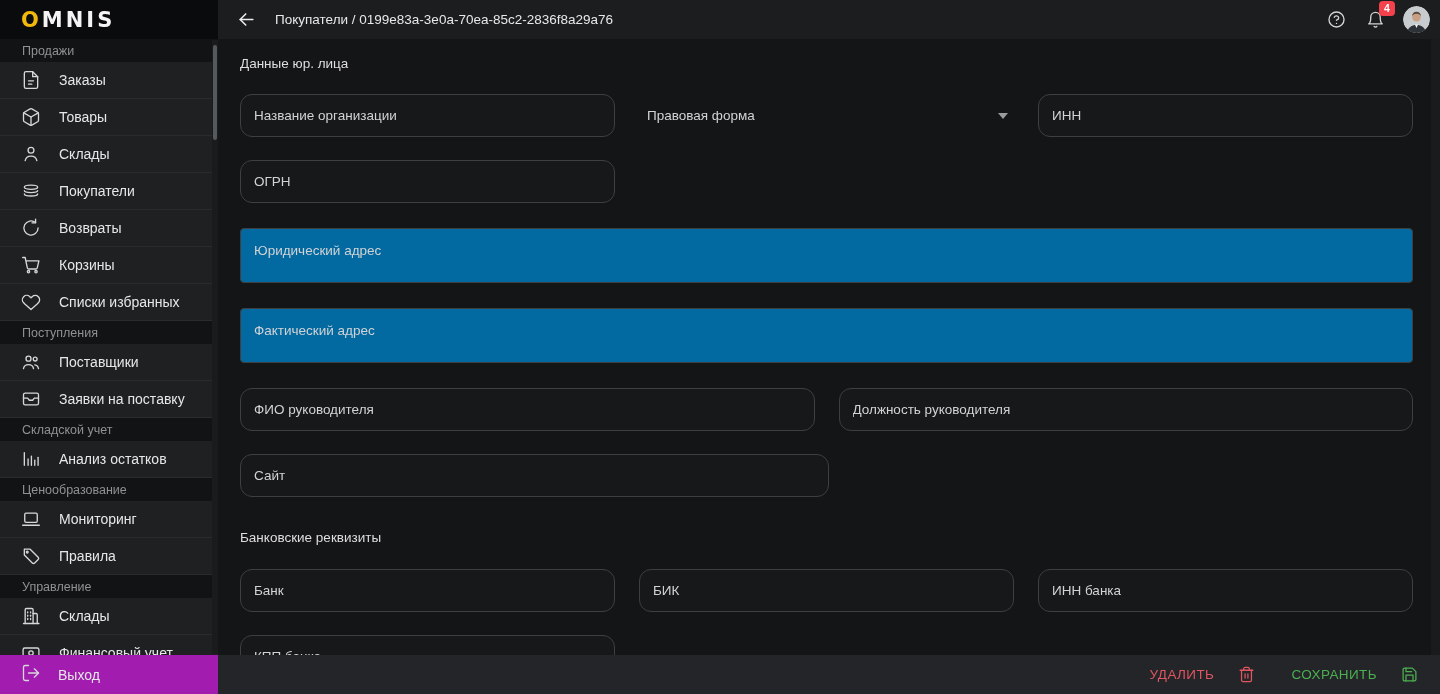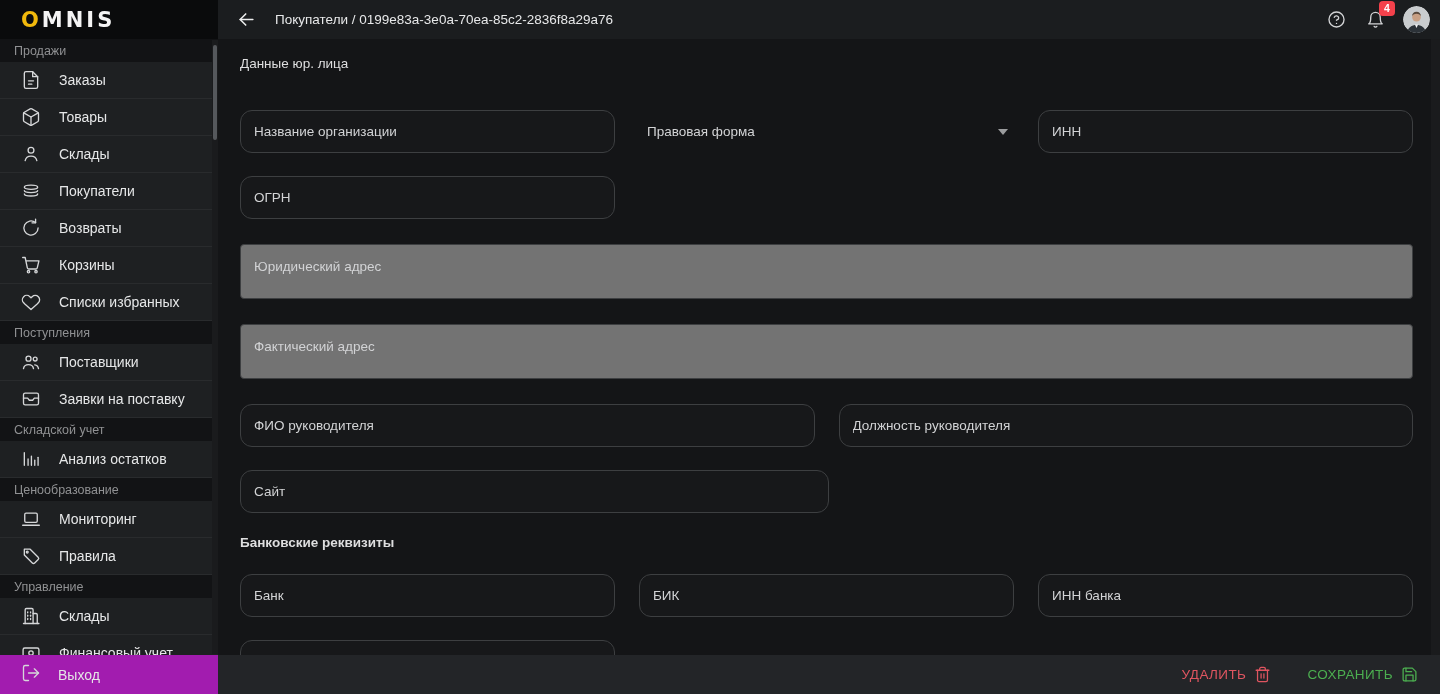--- a/index.html
+++ b/index.html
@@ -8,21 +8,21 @@
     font-family:"Liberation Sans", sans-serif;
     background:#141517; color:#e4e5e6;
     display:flex;
   }
   
   .sidebar { width:218px; min-width:218px; background:#1e2022; display:flex; flex-direction:column; position:relative; z-index:3; }
   .logo-bar { height:39px; background:#0a0b0c; display:flex; align-items:center; padding-left:21px; flex:none; }
   .logo { font-size:21px; font-weight:900; letter-spacing:3px; color:#f4f4f4; font-family:"DejaVu Sans", sans-serif; }
   .logo .logo-o { color:#f1b90c; }
   .menu { flex:1; overflow:hidden; }
-  .menu-section { background:#121315; color:#909193; font-size:12.5px; height:23px; display:flex; align-items:center; padding-left:14px; }
+  .menu-section { background:#121315; color:#909193; font-size:12.5px; height:23px; display:flex; align-items:center; padding-left:22px; }
   .menu-item { height:37px; display:flex; align-items:center; gap:18px; padding-left:21px; border-bottom:1px solid #292b2d; font-size:14px; color:#e6e7e8; cursor:pointer; }
   .menu-item .mi-icon { width:20px; height:20px; flex:none; color:#d6d7d9; display:flex; }
   .menu-item svg { width:20px; height:20px; }
   .logout-row { height:39px; flex:none; background:#a21caf; display:flex; align-items:center; gap:17px; padding-left:21px; font-size:14px; cursor:pointer; }
   .logout-row svg { width:20px; height:20px; color:#d6d7d9; }
   .side-scroll-track { position:absolute; right:0; top:40px; bottom:40px; width:6px; background:#1a1b1d; }
   .side-scroll-thumb { position:absolute; right:1px; top:45px; width:4px; height:95px; background:#55585c; border-radius:2px; }
   
   .main { flex:1; display:flex; flex-direction:column; position:relative; }
   .topbar { height:39px; flex:none; background:#1b1d1f; display:flex; align-items:center; padding:0 10px 0 19px; }
@@ -30,43 +30,43 @@
   .back-btn svg { width:19px; height:19px; }
   .breadcrumb { font-size:13.5px; color:#e7e8e9; margin-left:16px; }
   .topbar-right { margin-left:auto; display:flex; align-items:center; gap:17px; }
   .icon-btn { width:22px; height:22px; color:#d3d4d6; display:flex; align-items:center; justify-content:center; cursor:pointer; position:relative; }
   .icon-btn svg { width:19px; height:19px; }
   .badge { position:absolute; top:-8px; right:-9px; min-width:16px; height:15px; background:#f4414b; color:#fff; font-size:10.5px; font-weight:bold; border-radius:4px; display:flex; align-items:center; justify-content:center; padding:0 3px; }
   .avatar { width:27px; height:27px; border-radius:50%; overflow:hidden; cursor:pointer; flex:none; }
   .avatar svg { width:27px; height:27px; display:block; }
   
   .content { flex:1; overflow:hidden; padding:18px 27px 0 22px; background:#141517; position:relative; }
-  .form-title { font-size:13.5px; font-weight:normal; color:#dededf; line-height:14px; margin-bottom:39px; }
-  .form-title.second { margin-top:23px; margin-bottom:24px;font-weight:bold; }
+  .form-title { font-size:13.5px; font-weight:normal; color:#dededf; line-height:14px; margin-bottom:23px; }
+  .form-title.second { margin-top:34px; margin-bottom:24px; }
   .frow { display:flex; gap:24px; margin-bottom:23px; }
   .frow.mb25 { margin-bottom:25px; }
   .f-input {
     height:43px; background:#17181a; border:1px solid #3d3f41; border-radius:12px;
     color:#e2e3e4; font-size:13.5px; padding:0 13px; outline:none; width:100%;
     font-family:"Liberation Sans", sans-serif;
   }
   .f-input::placeholder, .f-textarea::placeholder { color:#d2d3d5; opacity:1; }
   .f-textarea {
-    width:100%; height:55px; background:#737373; border:1px solid #3d3f41; border-radius:4px;
+    width:100%; height:55px; background:#0369a1; border:1px solid #3d3f41; border-radius:4px;
     color:#e2e3e4; font-size:13.5px; padding:14px 13px 0 13px; outline:none; resize:none;
     font-family:"Liberation Sans", sans-serif; display:block;
   }
   .col3 { width:375px; flex:none; }
   .col-half { flex:1; }
   .f-select { height:43px; display:flex; align-items:center; justify-content:space-between; padding:0 6px 0 8px; cursor:pointer; }
   .f-select .sel-label { font-size:13.5px; color:#d2d3d5; }
   .sel-arrow { width:0; height:0; border-left:5px solid transparent; border-right:5px solid transparent; border-top:6px solid #9b9c9e; }
   
   .footer-bar { height:39px; flex:none; background:#232528; display:flex; align-items:center; justify-content:flex-end; gap:36px; padding-right:22px; position:relative; z-index:2; }
-  .footer-btn { display:flex; align-items:center; gap:8px; font-size:13.5px; letter-spacing:.4px; background:none; border:none; cursor:pointer; font-family:"Liberation Sans", sans-serif; }
+  .footer-btn { display:flex; align-items:center; gap:24px; font-size:13.5px; letter-spacing:.4px; background:none; border:none; cursor:pointer; font-family:"Liberation Sans", sans-serif; }
   .footer-btn svg { width:17px; height:17px; }
   .btn-delete { color:#df5560; }
   .btn-save { color:#4caf50; }
   
   .page-scroll-track { position:absolute; right:0; top:39px; bottom:39px; width:9px; background:#1a1b1d; z-index:4; }
   .page-scroll-thumb { position:absolute; right:1px; top:138px; width:6px; height:306px; background:#484d53; border-radius:3px; }
 </style>
 </head>
 <body>
 

